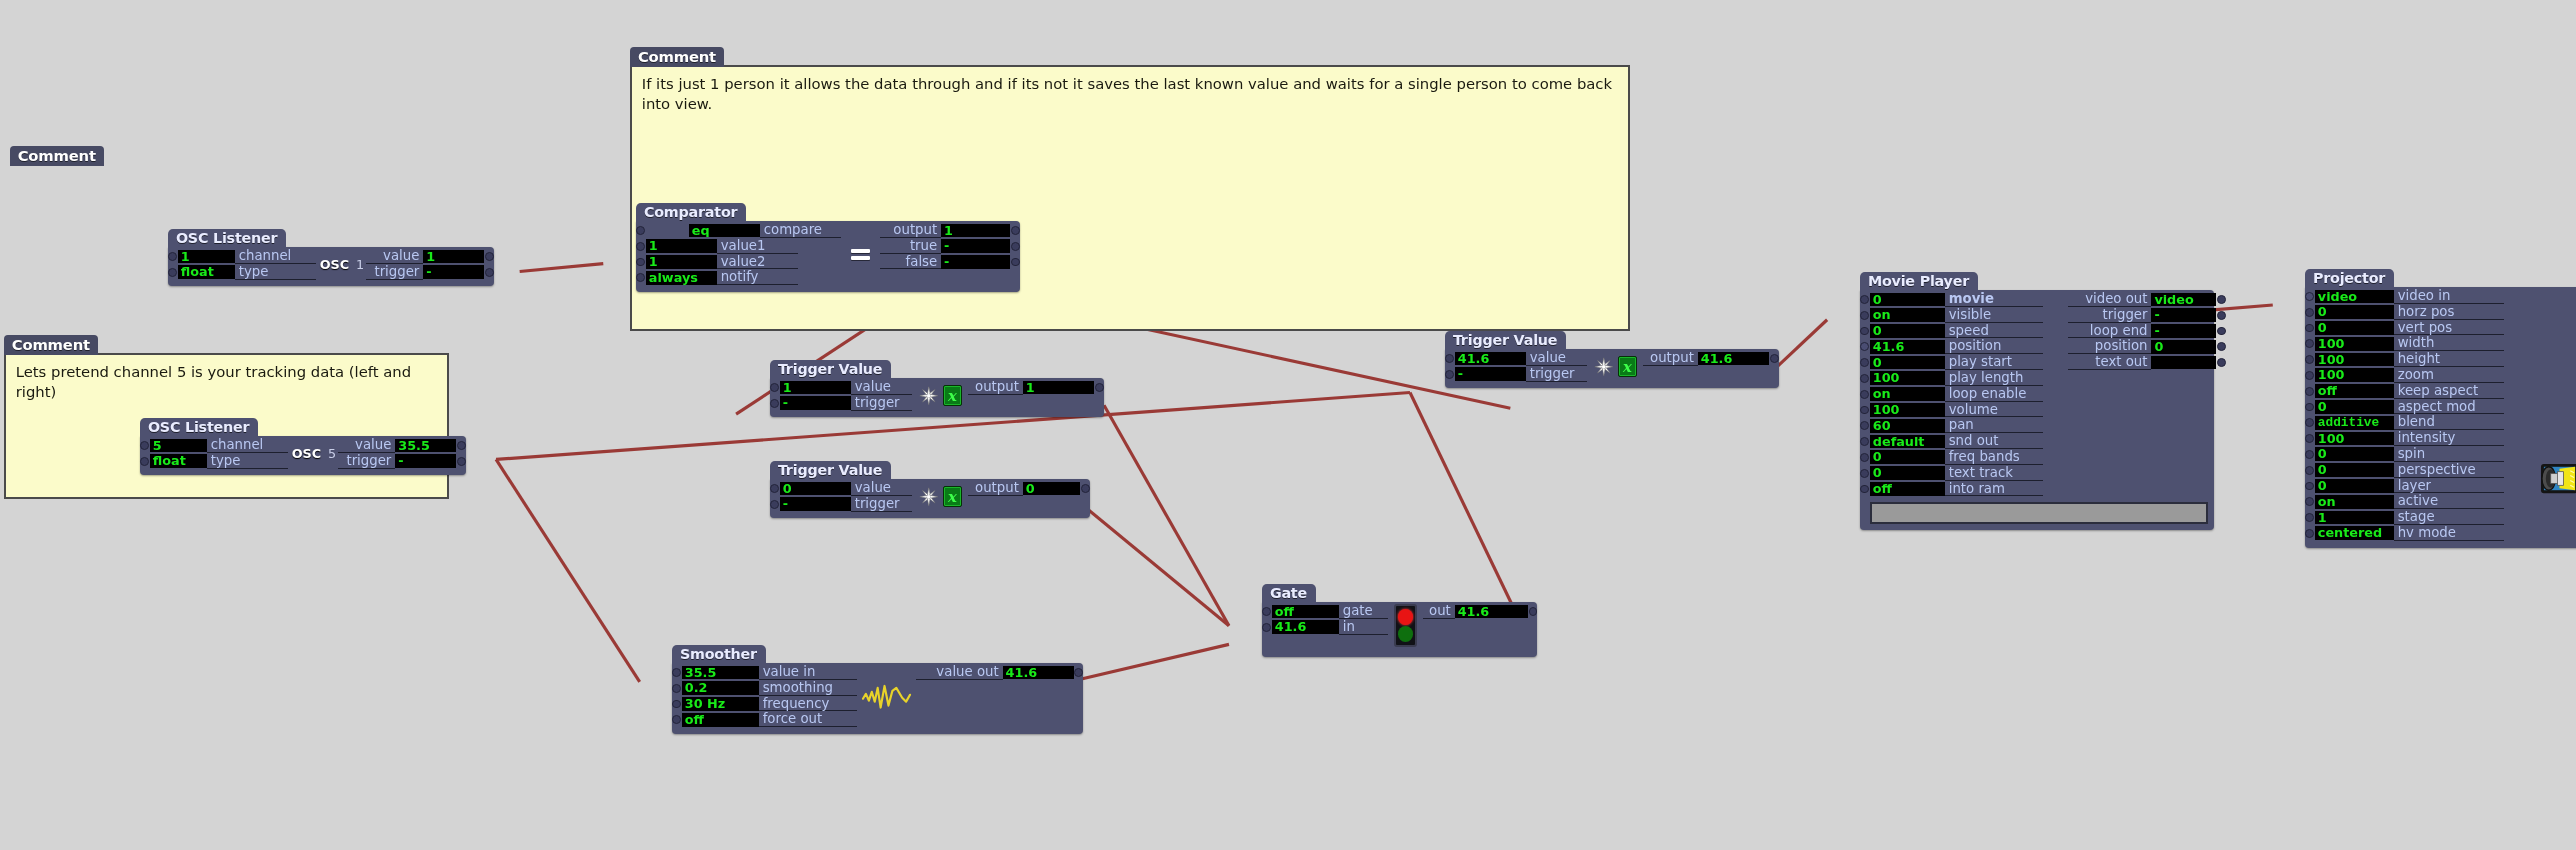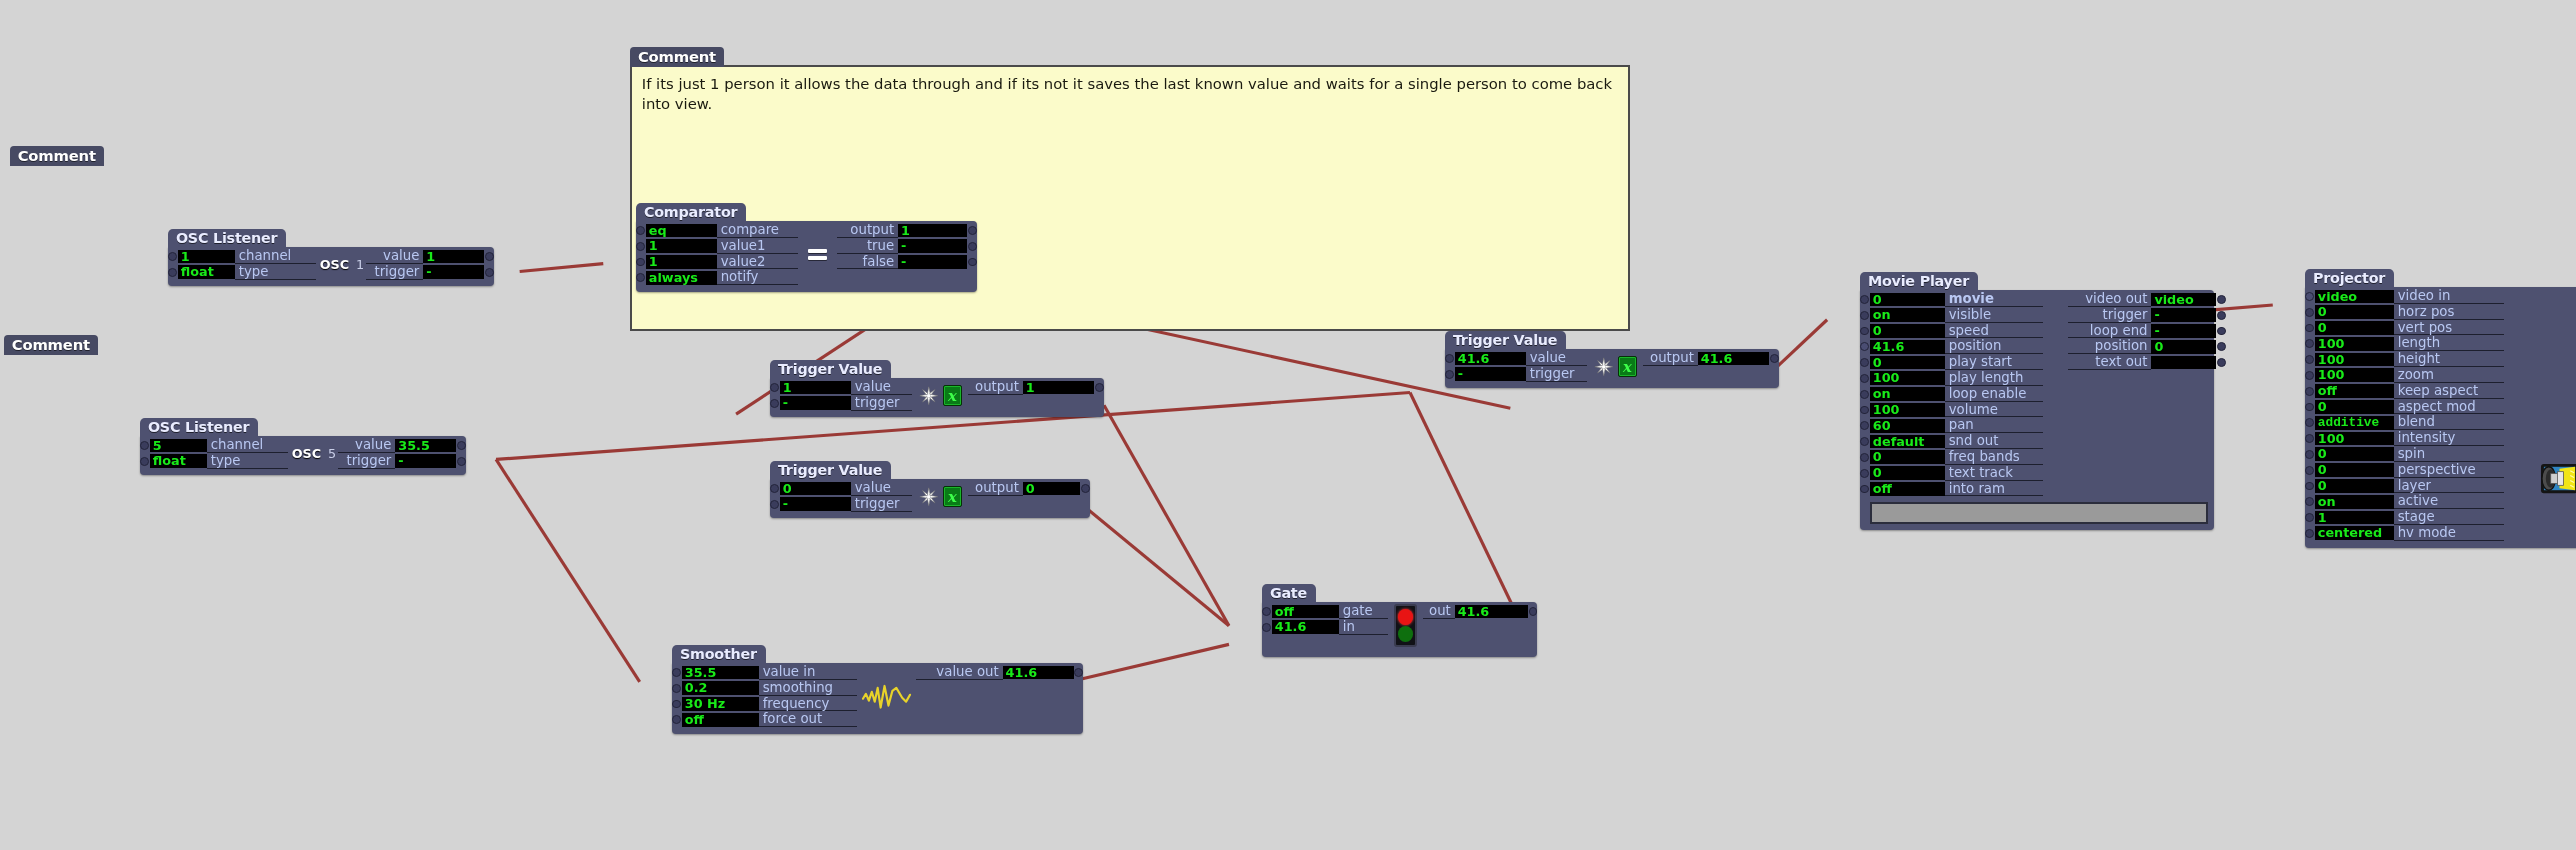--- a/index.html
+++ b/index.html
@@ -204,20 +204,23 @@
 
   <div class="comment" style="left:630px; top:47px; width:1000px;">
     <div class="cm-tab">Comment</div>
     <div class="cm-body" style="height:266px;">
       <p>If its just 1 person it allows the data through and if its not it saves the last known value and waits for a single person to come back into view.</p>
     </div>
   </div>
 
   <div class="comment" style="left:3.9px; top:335px; width:445px;">
     <div class="cm-tab">Comment</div>
+    <div class="cm-body" style="height:146px;">
+      <p>Lets pretend channel 5 is your tracking data (left and right)</p>
+    </div>
   </div>
 
   <div class="node" style="left:136px; top:228px;">
     <div class="title">OSC Listener</div>
     <div class="body">
       <div class="rows">
         <div class="col" style="padding-left:9.8px;">
           <div class="row">
             <span class="port in"></span>
             <span class="fld" style="width:57px;">1</span>
@@ -285,21 +288,21 @@
     </div>
   </div>
 
   <div class="node" style="left:604px; top:202px;">
     <div class="title">Comparator</div>
     <div class="body">
       <div class="rows">
         <div class="col" style="padding-left:9.8px;">
           <div class="row">
             <span class="port in"></span>
-            <span class="fld" style="width:71px;">eq</span>
+            <span class="fld" style="width:71px;margin-left:43px;">eq</span>
             <span class="lbl" style="width:81px;">compare</span>
           </div>
           <div class="row">
             <span class="port in"></span>
             <span class="fld" style="width:71px;">1</span>
             <span class="lbl" style="width:81px;">value1</span>
           </div>
           <div class="row">
             <span class="port in"></span>
             <span class="fld" style="width:71px;">1</span>
@@ -661,21 +664,21 @@
               <span class="lbl" style="width:110px;">horz pos</span>
             </div>
           <div class="row">
               <span class="port in"></span>
               <span class="fld" style="width:79px;">0</span>
               <span class="lbl" style="width:110px;">vert pos</span>
             </div>
           <div class="row">
               <span class="port in"></span>
               <span class="fld" style="width:79px;">100</span>
-              <span class="lbl" style="width:110px;">length</span>
+              <span class="lbl" style="width:110px;">width</span>
             </div>
           <div class="row">
               <span class="port in"></span>
               <span class="fld" style="width:79px;">100</span>
               <span class="lbl" style="width:110px;">height</span>
             </div>
           <div class="row">
               <span class="port in"></span>
               <span class="fld" style="width:79px;">100</span>
               <span class="lbl" style="width:110px;">zoom</span>

